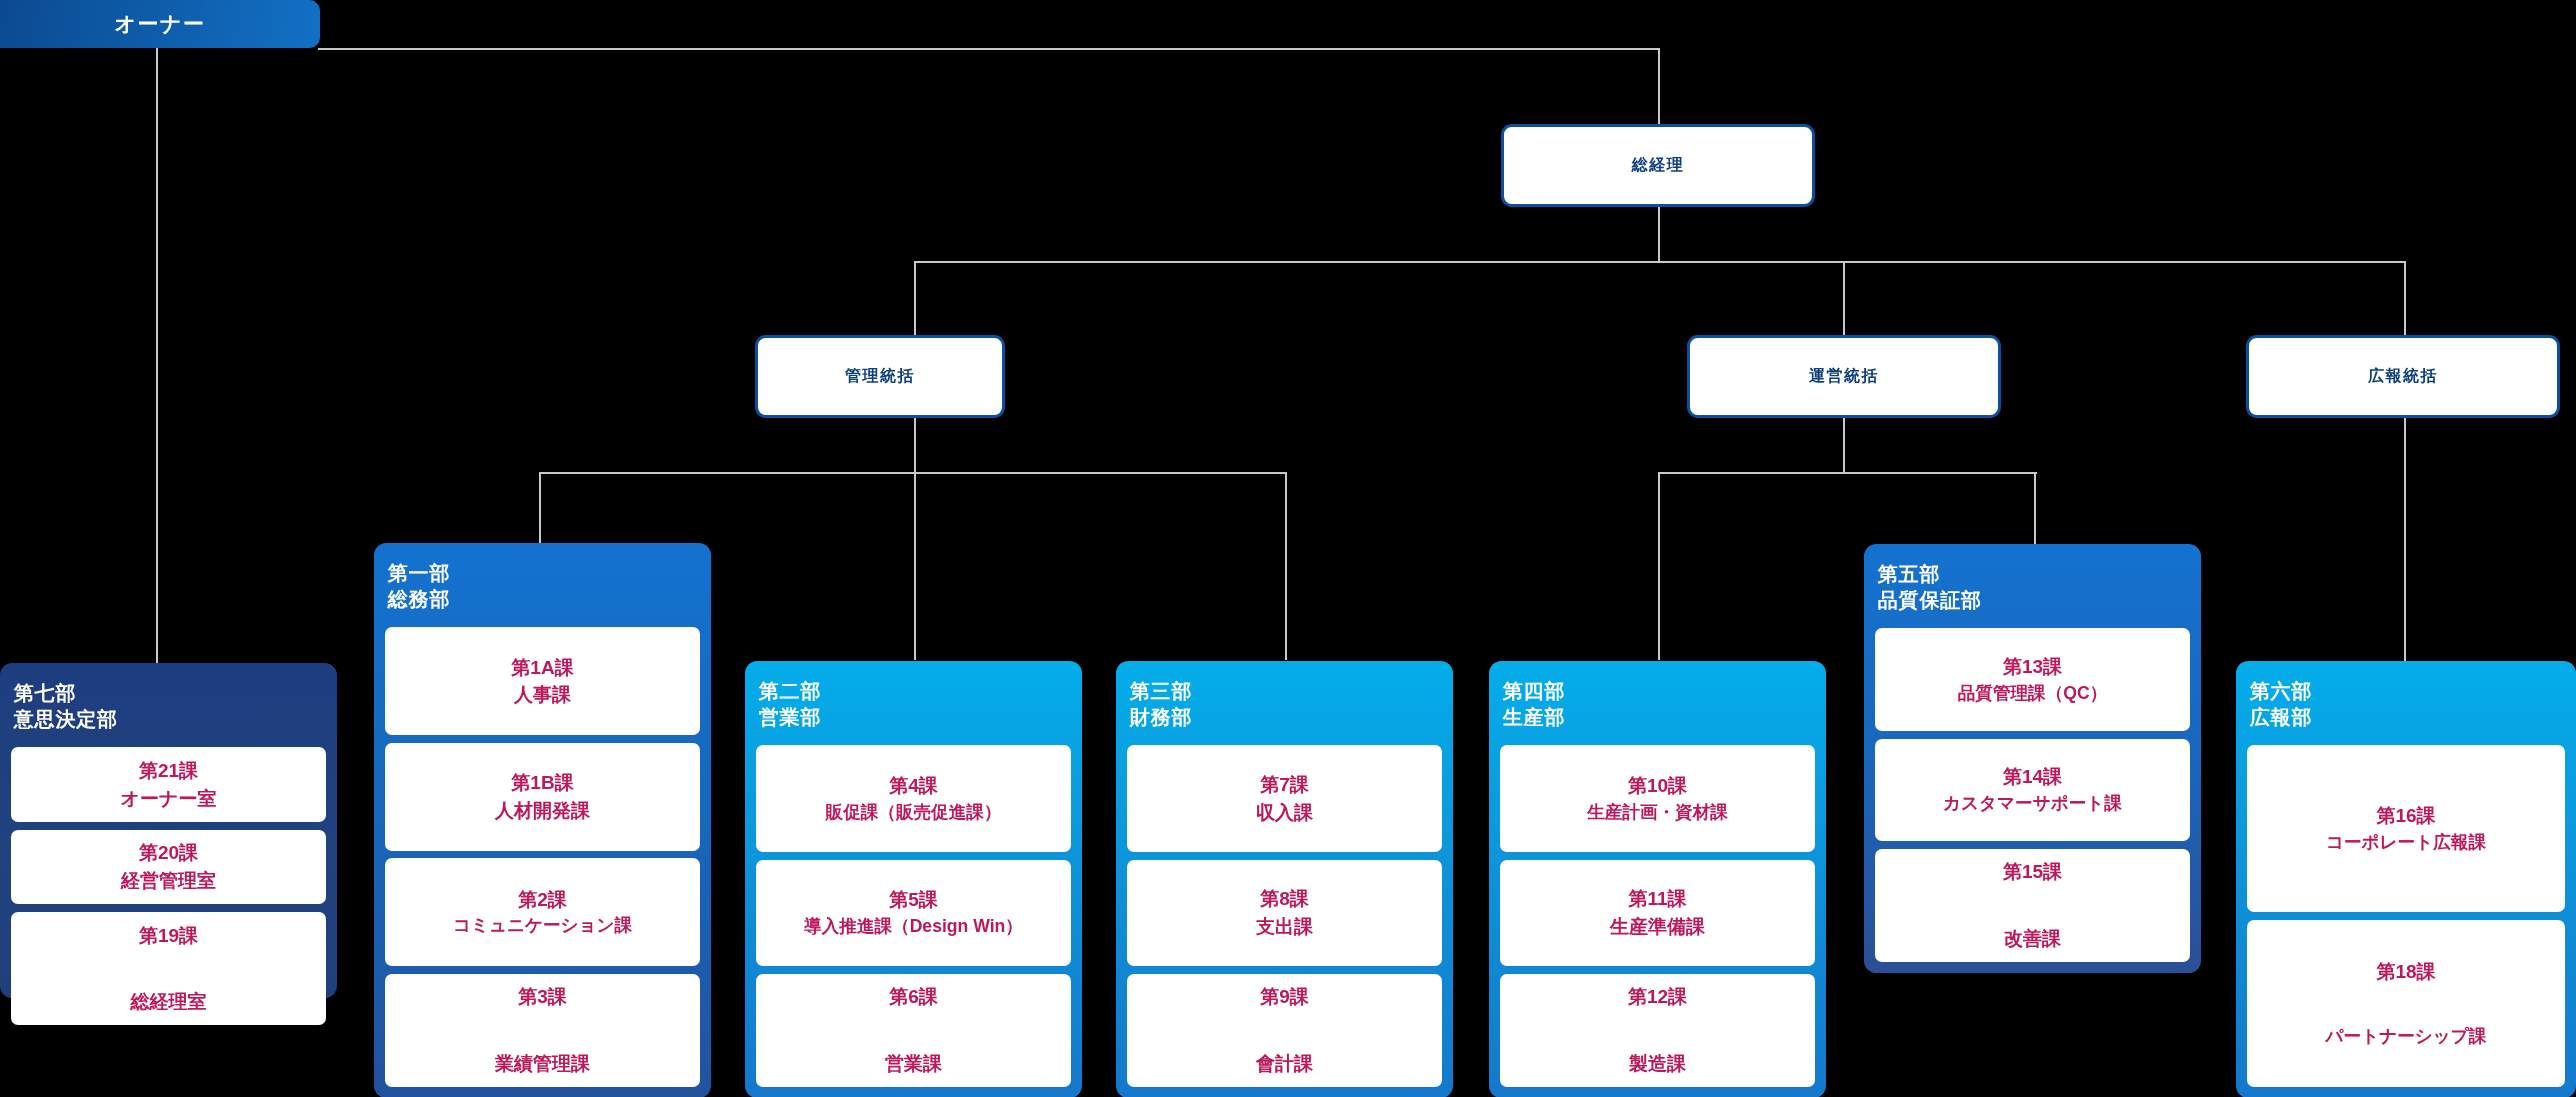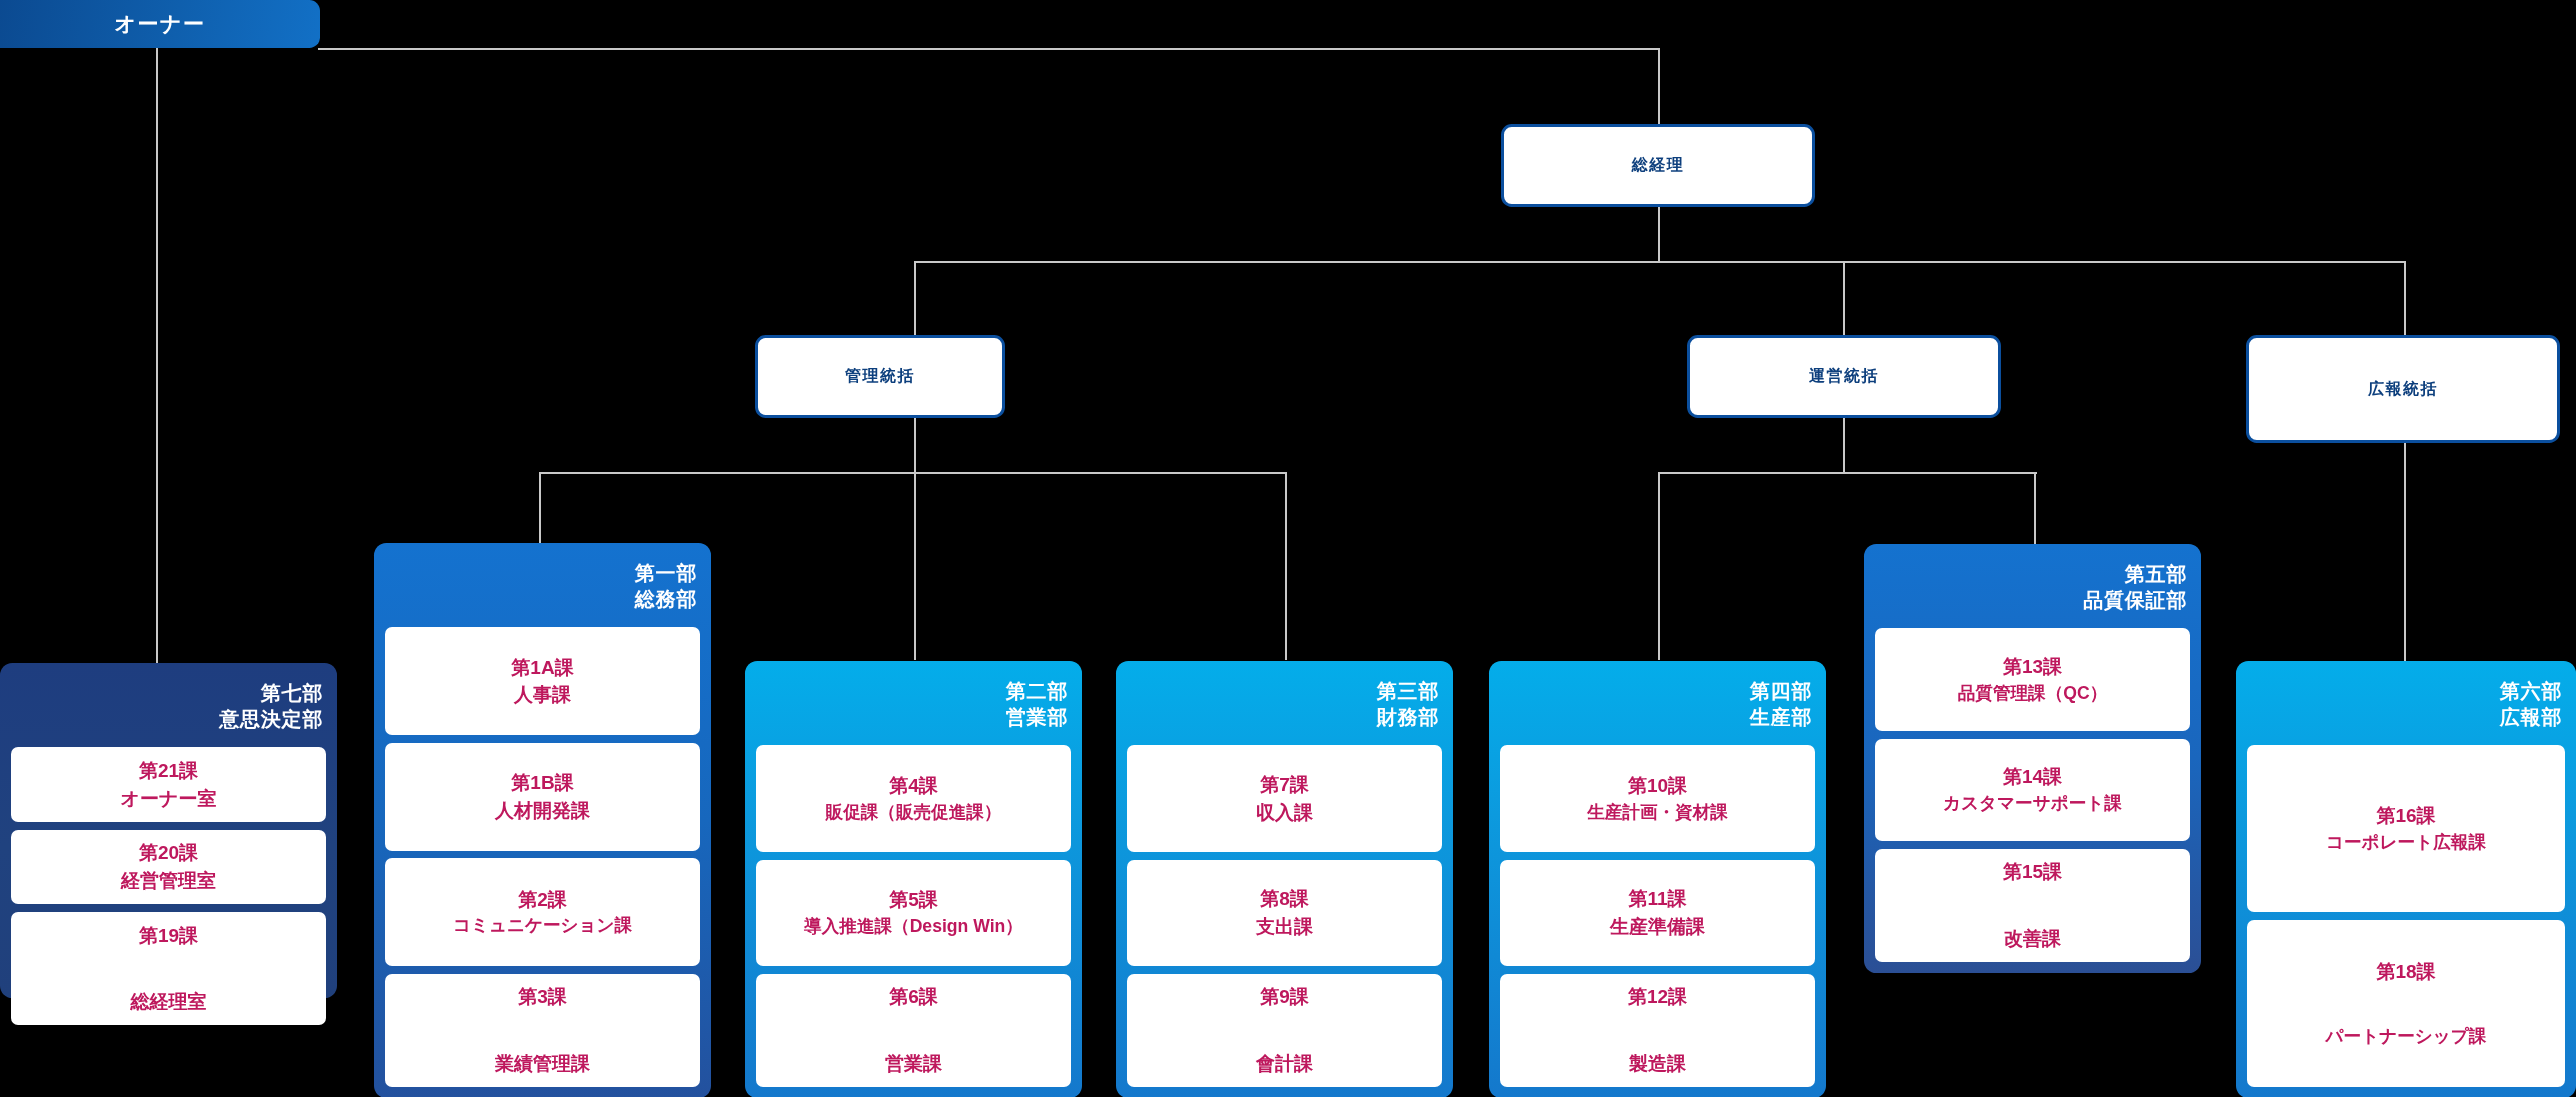--- a/index.html
+++ b/index.html
@@ -65,21 +65,21 @@
     position: absolute;
     z-index: 2;
     box-sizing: border-box;
     border-radius: 12.3px;
     padding: 0 10.7px 10.7px 10.7px;
     display: flex;
     flex-direction: column;
   }
   .dept-title {
     color: #ffffff;
-    text-align: right;
+    text-align: left;
     font-size: 20px;
     font-weight: 700;
     line-height: 1.30;
     padding: 17px 3.1px 15.3px 3.1px;
     letter-spacing: 0.8px;
     white-space: pre-line;
   }
   .unit {
     background: #ffffff;
     border-radius: 7px;
@@ -146,21 +146,21 @@
 
   <div class="exec-box" style="left:1501px; top:124px; width:314px; height:83px;">
     <span>総経理</span>
   </div>
   <div class="exec-box" style="left:755px; top:335px; width:250px; height:83px;">
     <span>管理統括</span>
   </div>
   <div class="exec-box" style="left:1687px; top:335px; width:314px; height:83px;">
     <span>運営統括</span>
   </div>
-  <div class="exec-box" style="left:2246px; top:335px; width:314px; height:108px;">
+  <div class="exec-box" style="left:2246px; top:335px; width:314px; height:83px;">
     <span>広報統括</span>
   </div>
 
   <div class="dept theme-navy" style="left:0px; top:663px; width:337px; height:335px;">
     <div class="dept-title"><span>第七部</span><br><span>意思決定部</span></div>
     <div class="unit">
       <span class="code">第21課</span>
       <span class="name">オーナー室</span>
     </div>
     <div class="unit">

